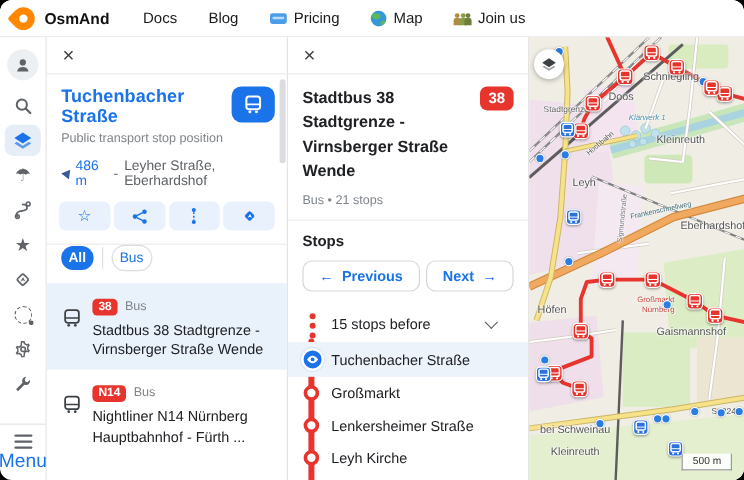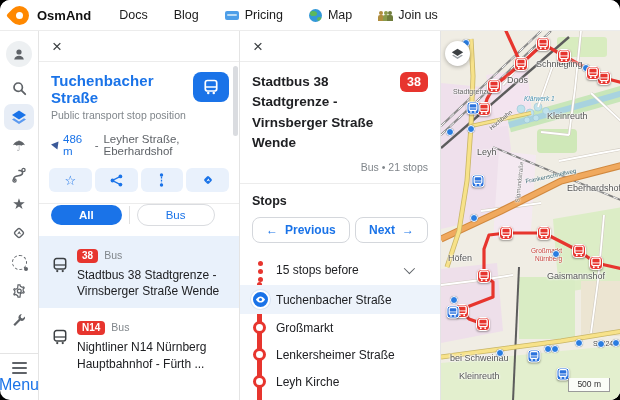--- a/index.html
+++ b/index.html
@@ -50,36 +50,36 @@
   .dist-arrow{width:0;height:0;border-top:4px solid transparent;border-bottom:4px solid transparent;border-right:7px solid #3b5998;transform:rotate(8deg);}
   .dist-val{color:#1a73e8;}
   .actions{display:flex;gap:3px;padding:9px 10px 11px;border-bottom:1px solid #ececec;}
   .act-btn{flex:1;height:24px;background:#e9f1fc;border-radius:6px;display:flex;align-items:center;justify-content:center;color:#1a73e8;font-size:13px;cursor:pointer;}
   .sec-row{display:flex;align-items:center;justify-content:space-between;padding:10px 14px 8px 12px;}
   .sec-title{font-weight:bold;font-size:12.5px;color:#202124;}
   .chev{width:7px;height:7px;border-right:1.7px solid #5f6368;border-bottom:1.7px solid #5f6368;display:inline-block;}
   .chev.up{transform:rotate(-135deg) translate(-2px,-2px);}
   .chev.down{transform:rotate(45deg) translateY(-2px);}
   .chips{display:flex;align-items:center;gap:7px;padding:0 12px 10px;}
-  .chip{font-size:11.5px;border-radius:14px;padding:4px 28px;cursor:pointer;}
+  .chip{font-size:11.5px;border-radius:14px;padding:4px 6px;cursor:pointer;}
   .chip.on{background:#1a73e8;color:#fff;font-weight:bold;}
   .chip.off{background:#fff;color:#1a73e8;border:1px solid #dadce0;}
   .chip-sep{width:1px;height:18px;background:#e0e0e0;}
   .route-item{display:flex;gap:9px;padding:9px 10px 9px 13px;cursor:pointer;}
   .route-item.sel{background:#e9f1fb;}
   .route-item .r-icon{margin-top:12px;}
   .badge{background:#e7352e;color:#fff;font-weight:bold;font-size:10px;border-radius:4px;padding:1.5px 5px;display:inline-block;}
   .r-type{color:#80868b;font-size:10.5px;margin-left:6px;}
   .r-name{font-size:12px;color:#202124;margin-top:4px;line-height:1.35;width:145px;}
   .divider{height:1px;background:#ececec;}
   
   .p2-head{padding:10px 12px 2px;position:relative;}
   .p2-title{font-size:13.5px;font-weight:bold;color:#202124;line-height:1.5;width:150px;}
   .p2-badge{position:absolute;right:12px;top:10px;background:#e7352e;color:#fff;font-weight:bold;font-size:12.5px;border-radius:6px;padding:3px 7px;}
-  .p2-meta{color:#80868b;font-size:10.5px;padding:6px 12px 10px;text-align:right;}
+  .p2-meta{color:#80868b;font-size:10.5px;padding:6px 12px 10px;}
   .stops-title{font-weight:bold;font-size:12.5px;color:#202124;padding:10px 12px 9px;}
   .pn-row{display:flex;justify-content:space-between;padding:0 12px 12px;}
   .pn-btn{border:1px solid #d4d7dc;border-radius:8px;color:#1a73e8;font-size:12px;font-weight:bold;display:flex;align-items:center;gap:7px;padding:5px 13px;cursor:pointer;background:#fff;}
   .timeline{position:relative;}
   .tl-dots{position:absolute;left:17.5px;top:6px;width:5px;}
   .tl-dots i{display:block;width:5px;height:5px;border-radius:50%;background:#e7352e;margin-bottom:3px;}
   .tl-line{position:absolute;left:17px;top:27px;width:5px;bottom:10px;background:#e7352e;border-radius:3px;}
   .before-row{display:flex;align-items:center;justify-content:space-between;padding:5px 28px 5px 36px;height:20px;cursor:pointer;}
   .before-label{font-size:12px;color:#202124;}
   .stop-row{position:relative;display:flex;align-items:center;height:27px;padding-left:36px;font-size:12px;color:#202124;cursor:pointer;}

